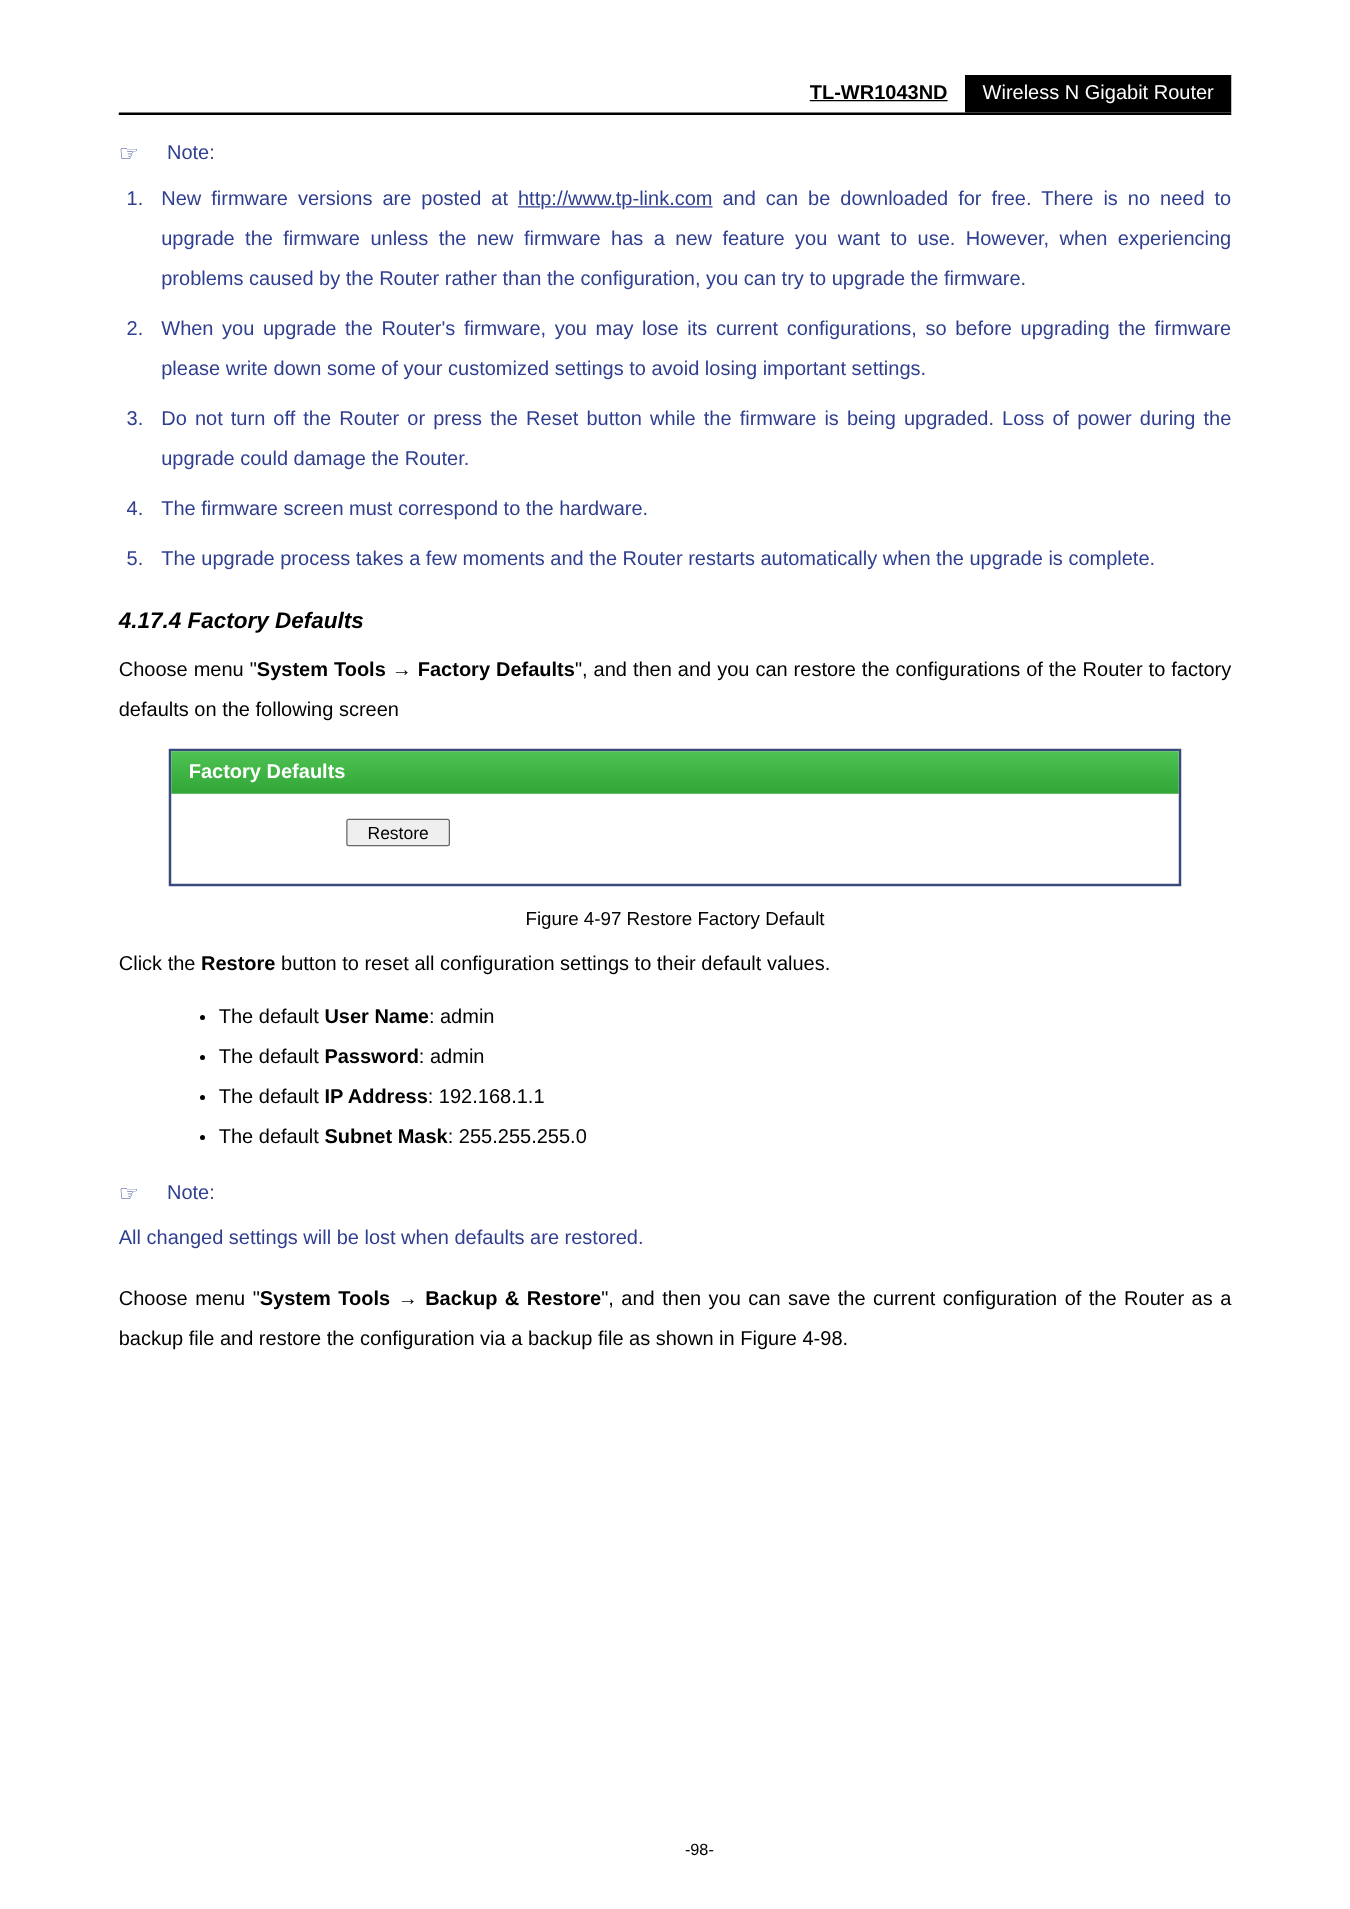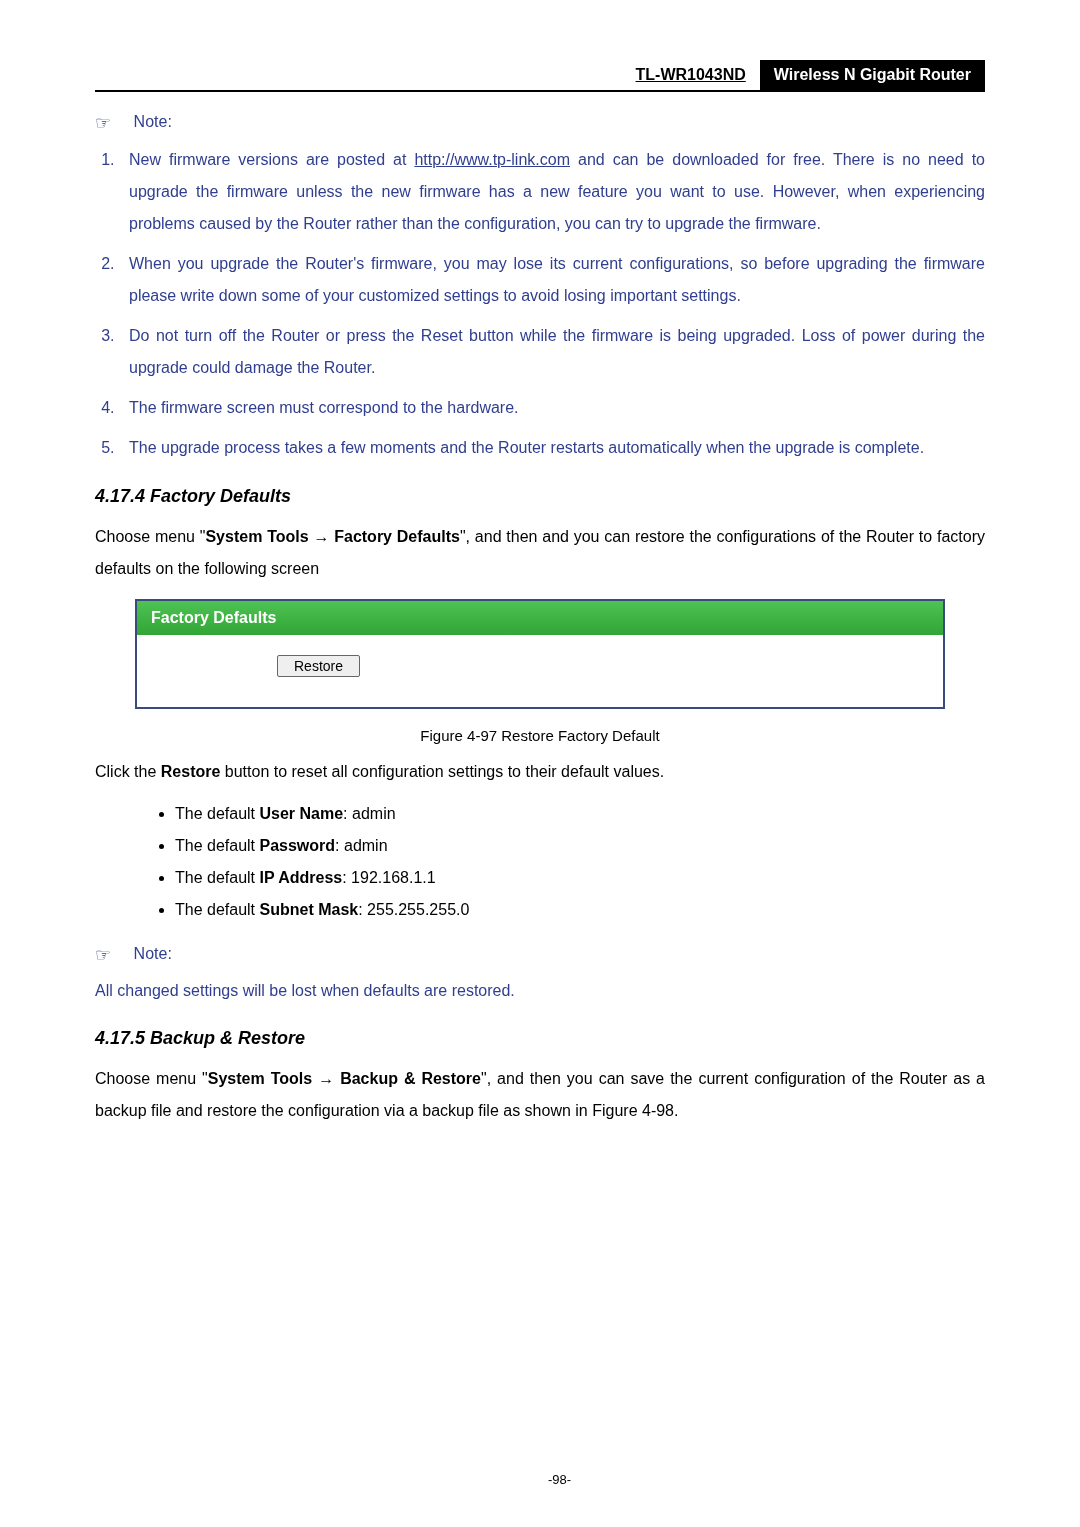--- a/index.html
+++ b/index.html
@@ -28,21 +28,21 @@
   }
   .header-model {
     font-weight: bold;
     font-size: 16px;
     padding: 6px 14px;
     text-decoration: underline;
   }
   .header-subtitle {
     background: #000;
     color: #fff;
-    font-weight: bold;
+    font-weight: normal;
     font-size: 16px;
     padding: 6px 14px;
   }
   .note-row {
     margin: 14px 0 10px 0;
   }
   .note-icon {
     color: #2f3e8f;
     font-size: 18px;
     vertical-align: middle;
@@ -196,21 +196,20 @@
     <li><span>The default </span><b>IP Address</b><span>: 192.168.1.1</span></li>
     <li><span>The default </span><b>Subnet Mask</b><span>: 255.255.255.0</span></li>
   </ul>
 
   <div class="note-row">
     <span class="note-icon">☞</span>
     <span class="note-label">Note:</span>
   </div>
   <div class="green-note">All changed settings will be lost when defaults are restored.</div>
 
-  <h3 class="section">4.17.5  Backup &amp; Restore</h3>
 
   <p class="body">
     <span>Choose menu "</span><b>System Tools</b><span class="arrow"> → </span><b>Backup &amp; Restore</b><span>", and then you can save the current configuration of the Router as a backup file and restore the configuration via a backup file as shown in Figure 4-98.</span>
   </p>
 
   <div class="page-number">-98-</div>
 
 </div>
 
 </body></html>

